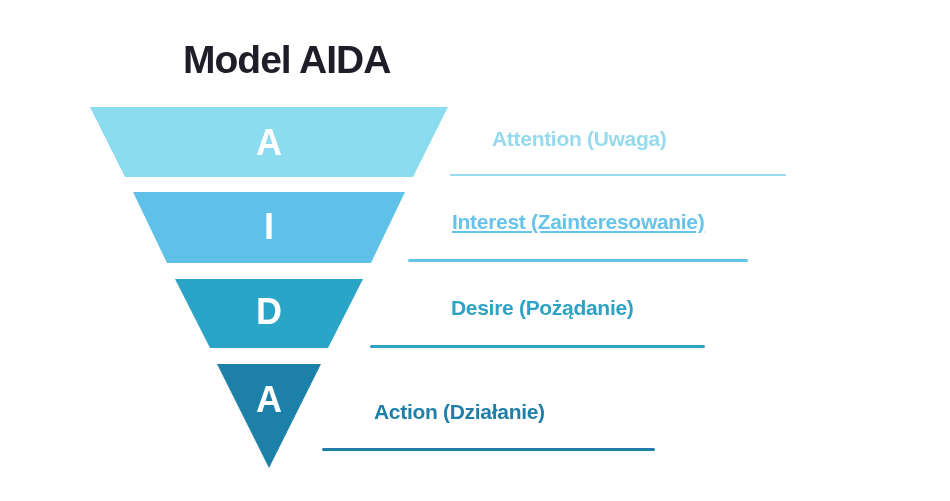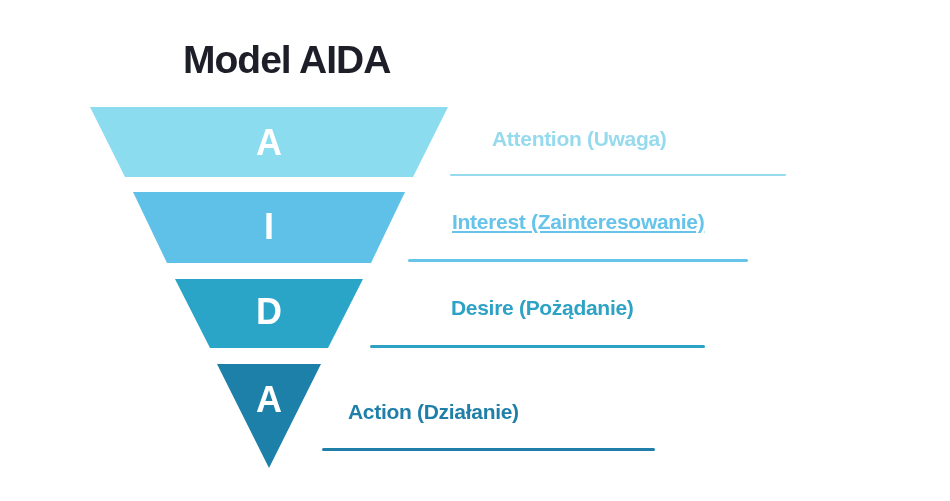--- a/index.html
+++ b/index.html
@@ -49,21 +49,21 @@
     position: absolute;
     height: 3px;
     border-radius: 2px;
   }
   #lbl-attention { left: 492px; top: 127px; }
   #ul-attention  { left: 450px; top: 174px; width: 336px; height: 2px; }
   #lbl-interest  { left: 452px; top: 210px; text-decoration: underline; }
   #ul-interest   { left: 408px; top: 259px; width: 340px; }
   #lbl-desire    { left: 412px; top: 296px; margin-left: 39px; }
   #ul-desire     { left: 370px; top: 345px; width: 335px; }
-  #lbl-action    { left: 348px; top: 400px; }
+  #lbl-action    { left: 374px; top: 400px; }
   #ul-action     { left: 322px; top: 448px; width: 333px; }
 </style>
 </head>
 <body>
 
 <div class="canvas">
 
   <h1 class="title" style="color: rgb(29, 30, 40);">Model AIDA</h1>
 
   <svg class="funnel-svg" width="950" height="501" viewBox="0 0 950 501">

